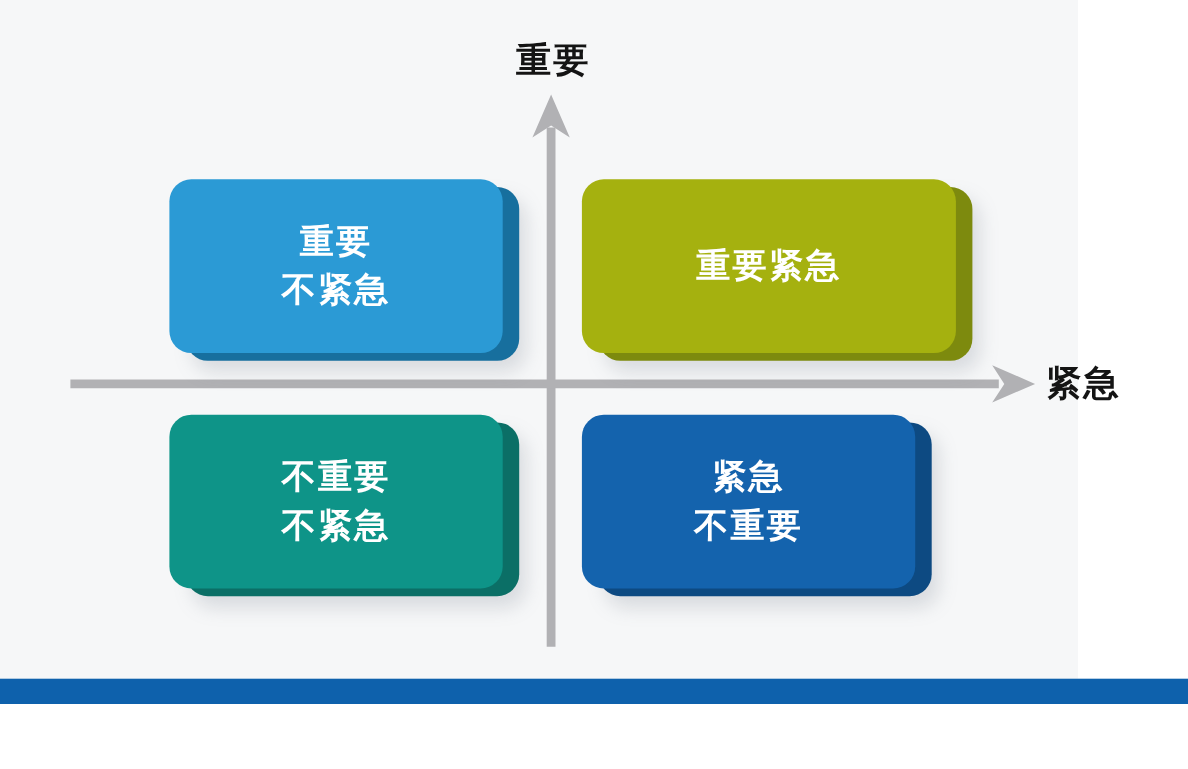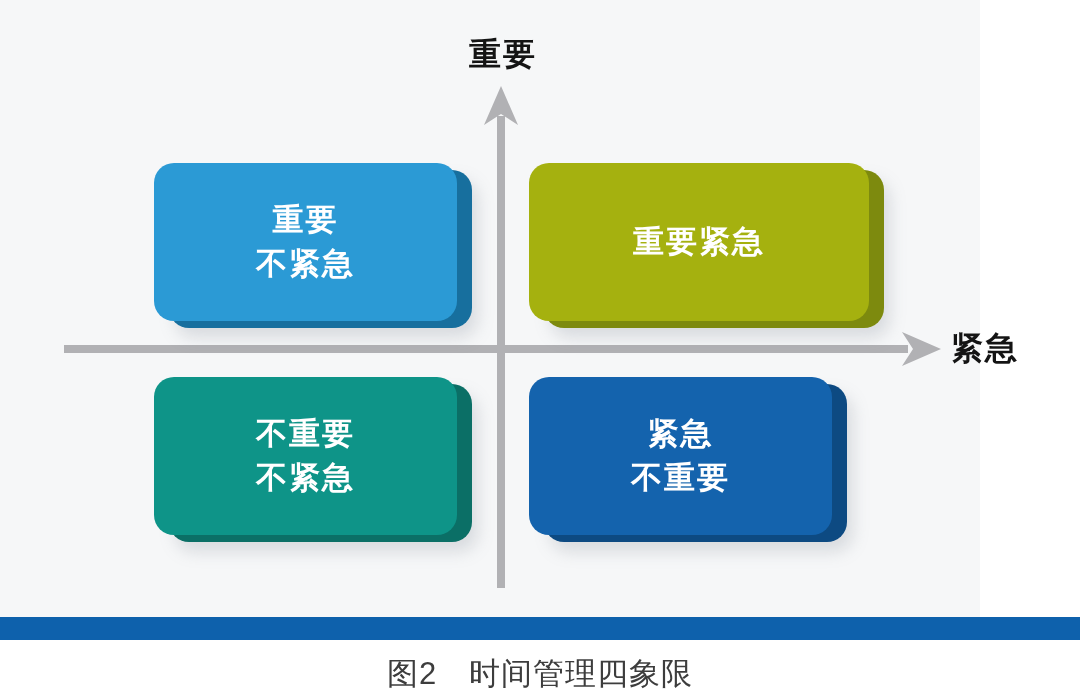--- a/index.html
+++ b/index.html
@@ -134,15 +134,14 @@
       <div class="face">
         <span>紧急</span>
         <span>不重要</span>
       </div>
     </div>
 
   </div>
 
   <div class="bottom-bar"></div>
 
-  <div class="caption">图2　时间管理四象限</div>
 
 </div>
 
 </body></html>

